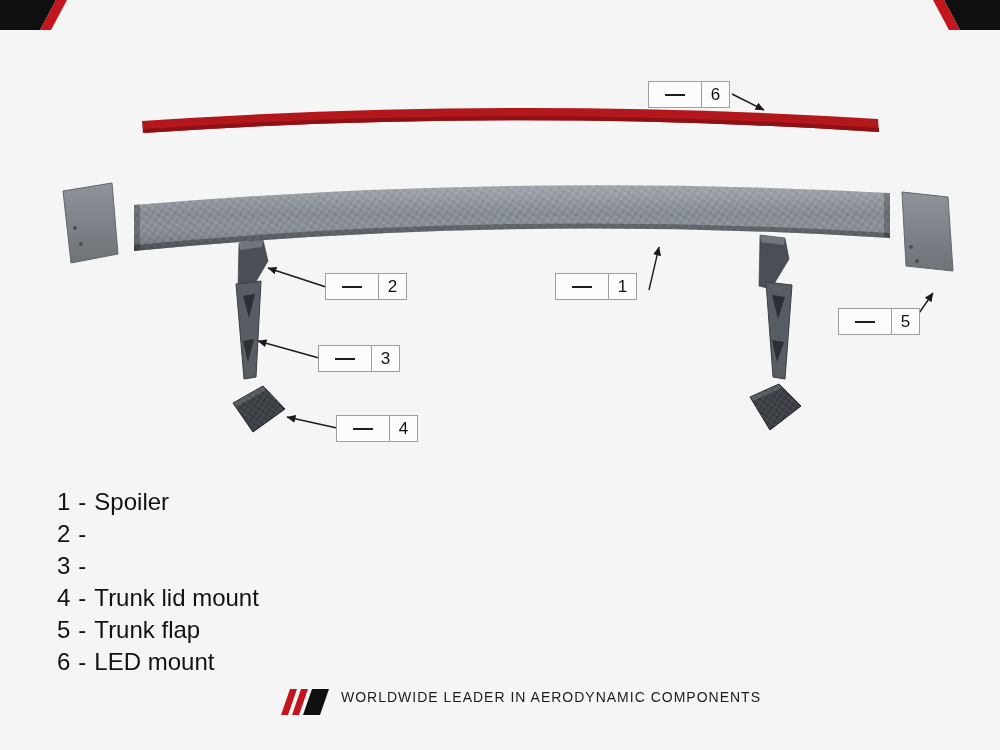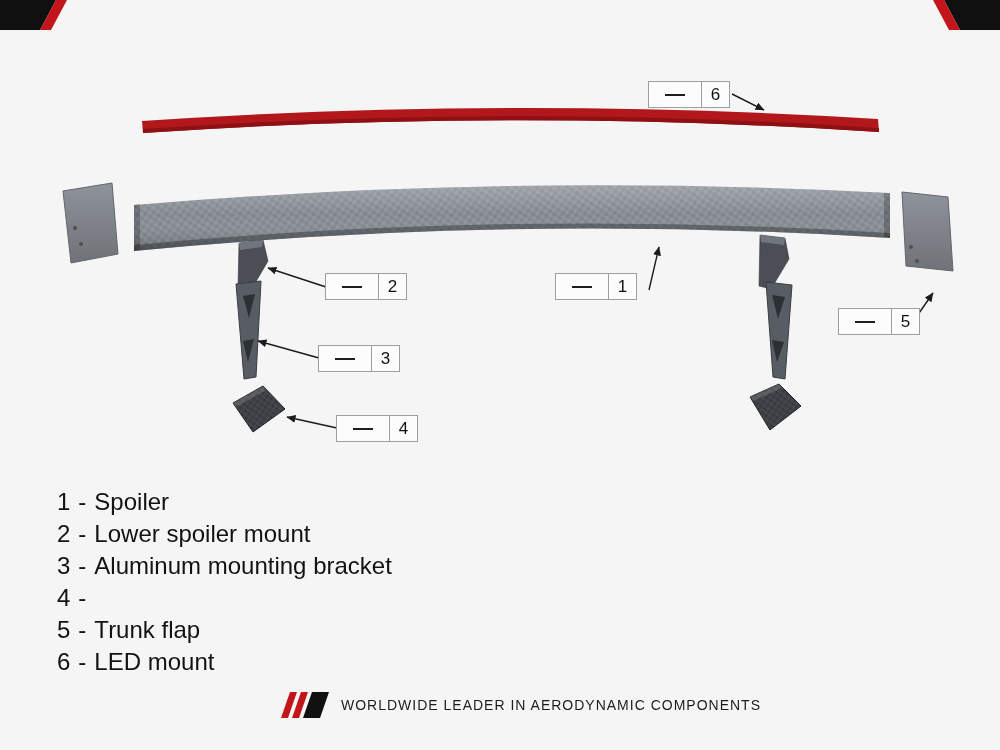--- a/index.html
+++ b/index.html
@@ -30,21 +30,21 @@
   }
 
   
   .legend { position:absolute; left:57px; top:486px; }
   .legend-row { display:flex; align-items:baseline; font-size:24px; color:#121212; line-height:32px; }
   .legend-sep { margin:0 8px; }
 
   
   .footer {
     position:absolute; left:0; right:0; top:689px; height:32px;
-    display:flex; align-items:center; justify-content:center; gap:12px;margin-left:42px;
+    display:flex; align-items:flex-start; justify-content:center; gap:12px;margin-left:42px;
   }
   .tagline { font-size:14px; letter-spacing:1px; color:#1c1c1c; }
 </style>
 </head>
 <body>
 
 <div class="stage">
 
   <svg class="layer" width="1000" height="750" viewBox="0 0 1000 750">
     <defs>
@@ -183,30 +183,29 @@
 
   <div class="legend">
     <div class="legend-row">
       <span>1</span>
       <span class="legend-sep">-</span>
       <span>Spoiler</span>
     </div>
     <div class="legend-row">
       <span>2</span>
       <span class="legend-sep">-</span>
-      <span>Lower spoiler mount</span>
     </div>
     <div class="legend-row">
       <span>3</span>
       <span class="legend-sep">-</span>
-      <span>Aluminum mounting bracket</span>
     </div>
     <div class="legend-row">
       <span>4</span>
       <span class="legend-sep">-</span>
+      <span>Trunk lid mount</span>
     </div>
     <div class="legend-row">
       <span>5</span>
       <span class="legend-sep">-</span>
       <span>Trunk flap</span>
     </div>
     <div class="legend-row">
       <span>6</span>
       <span class="legend-sep">-</span>
       <span>LED mount</span>

